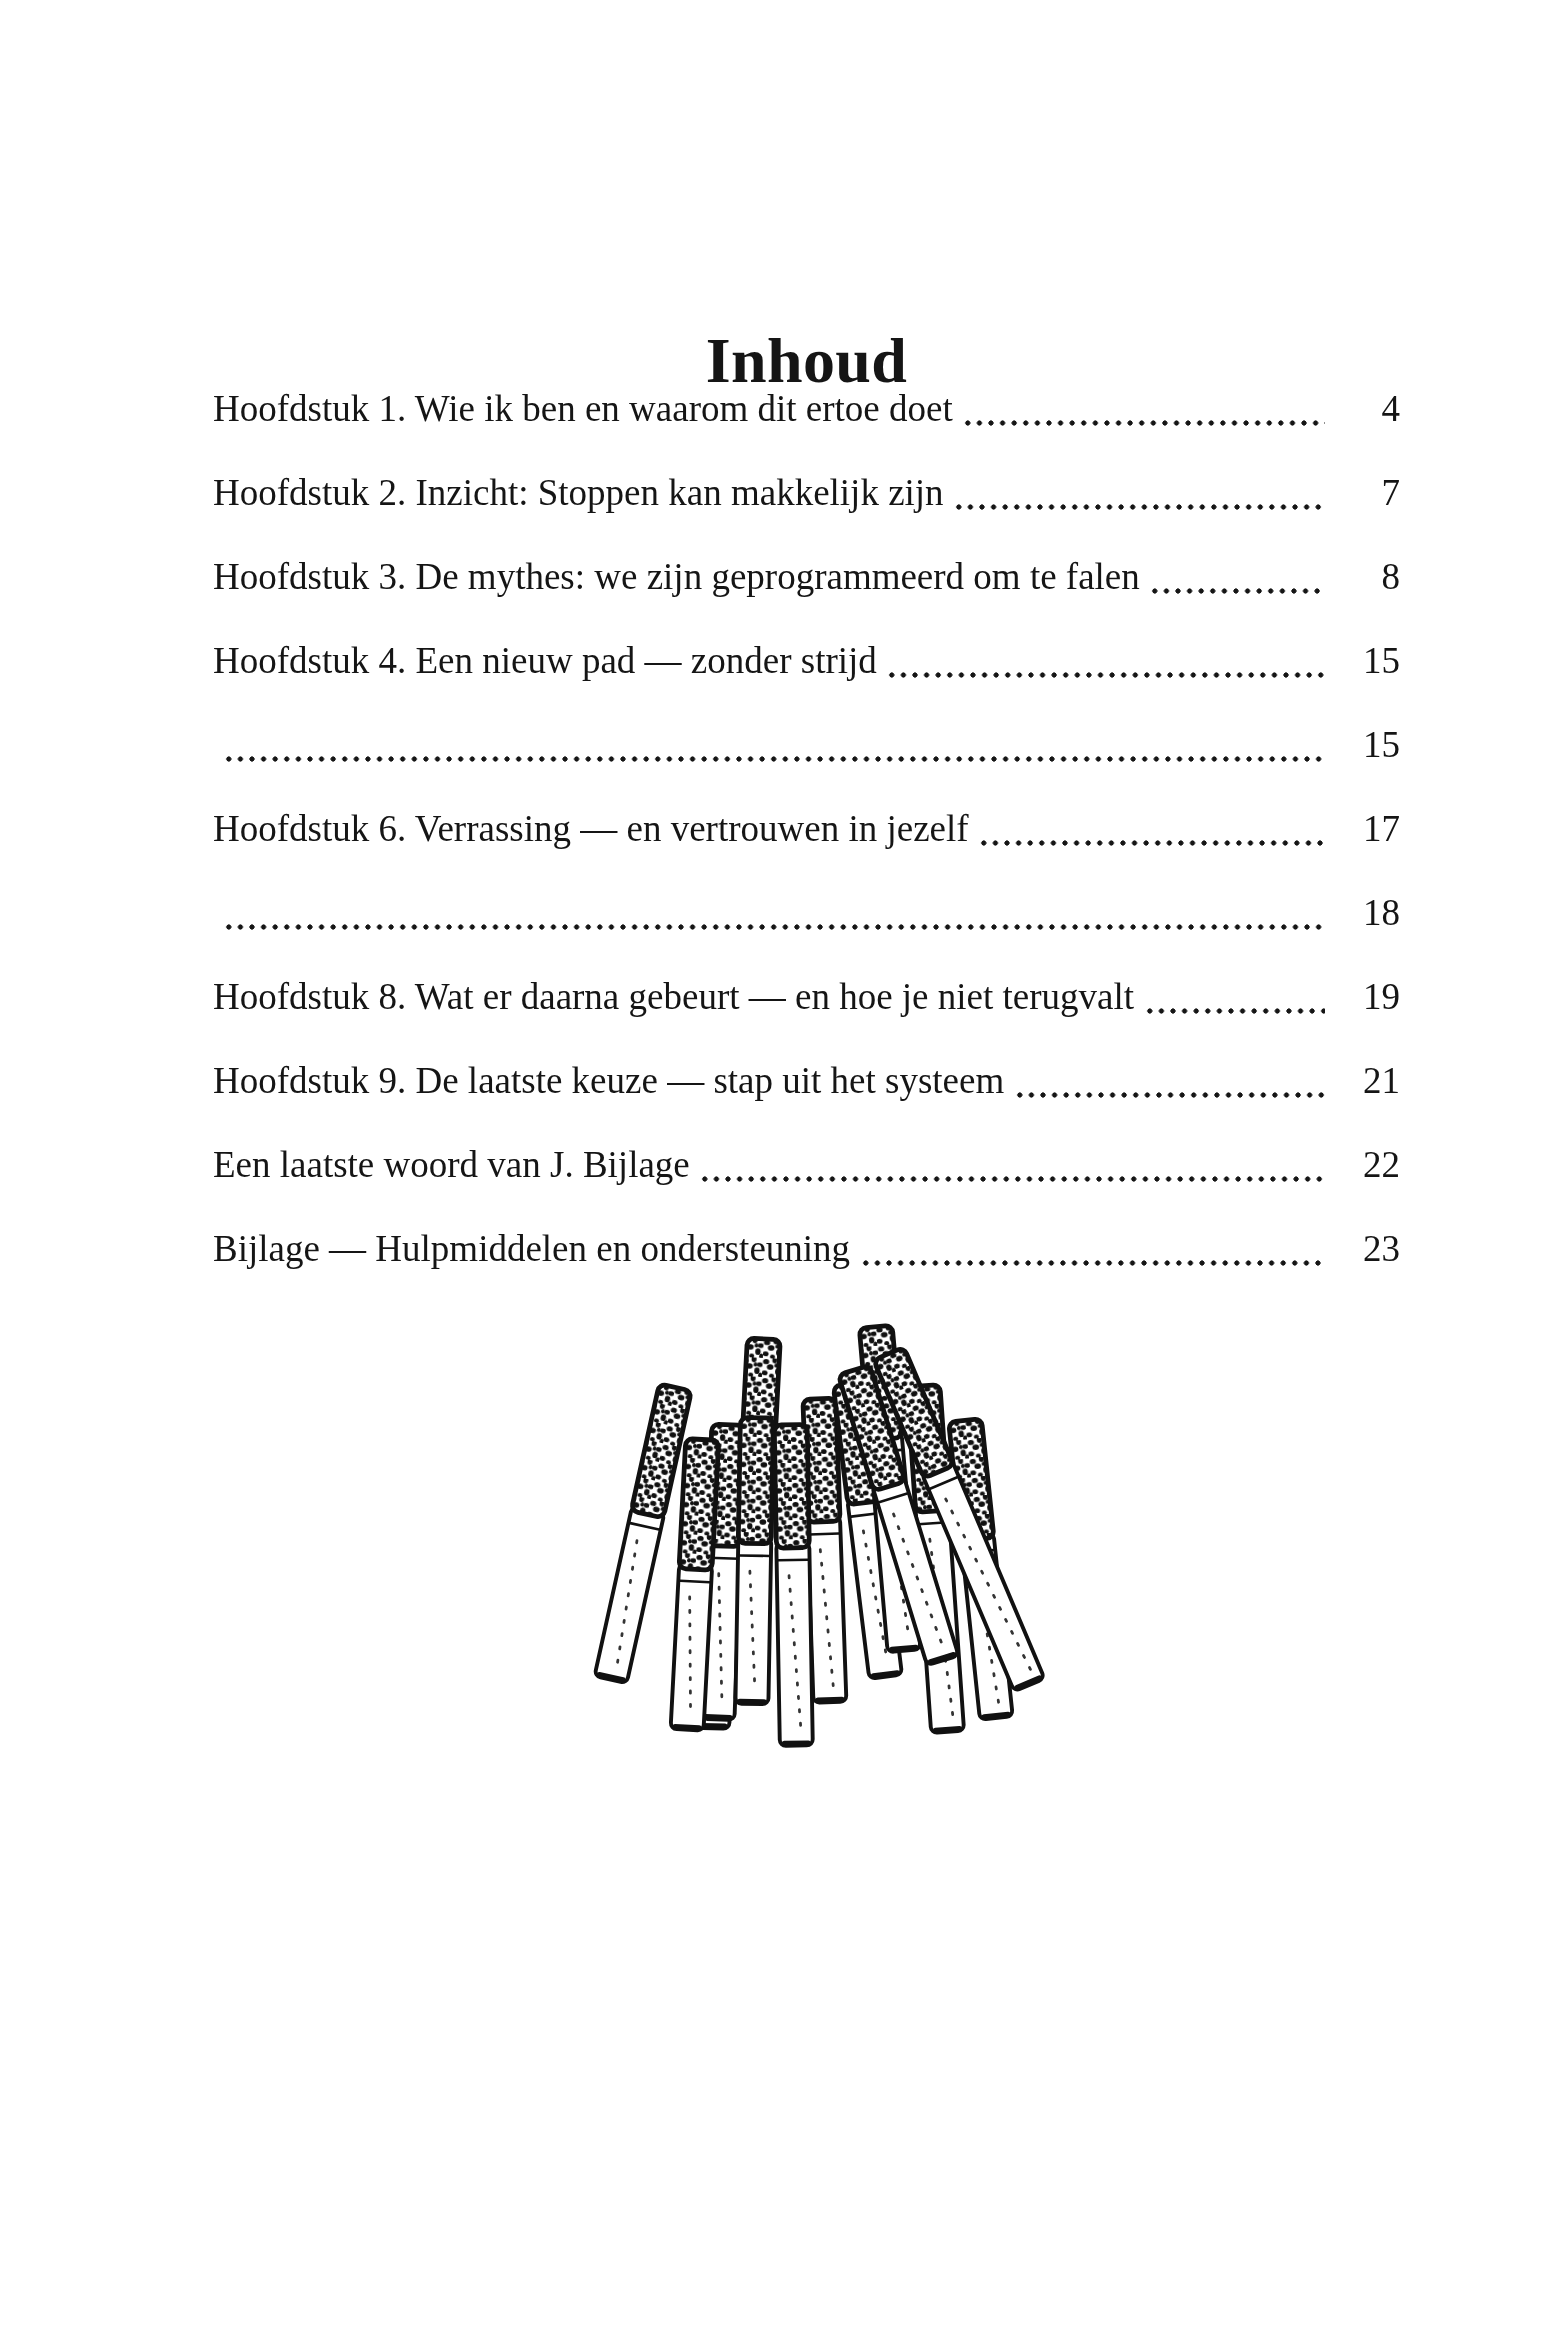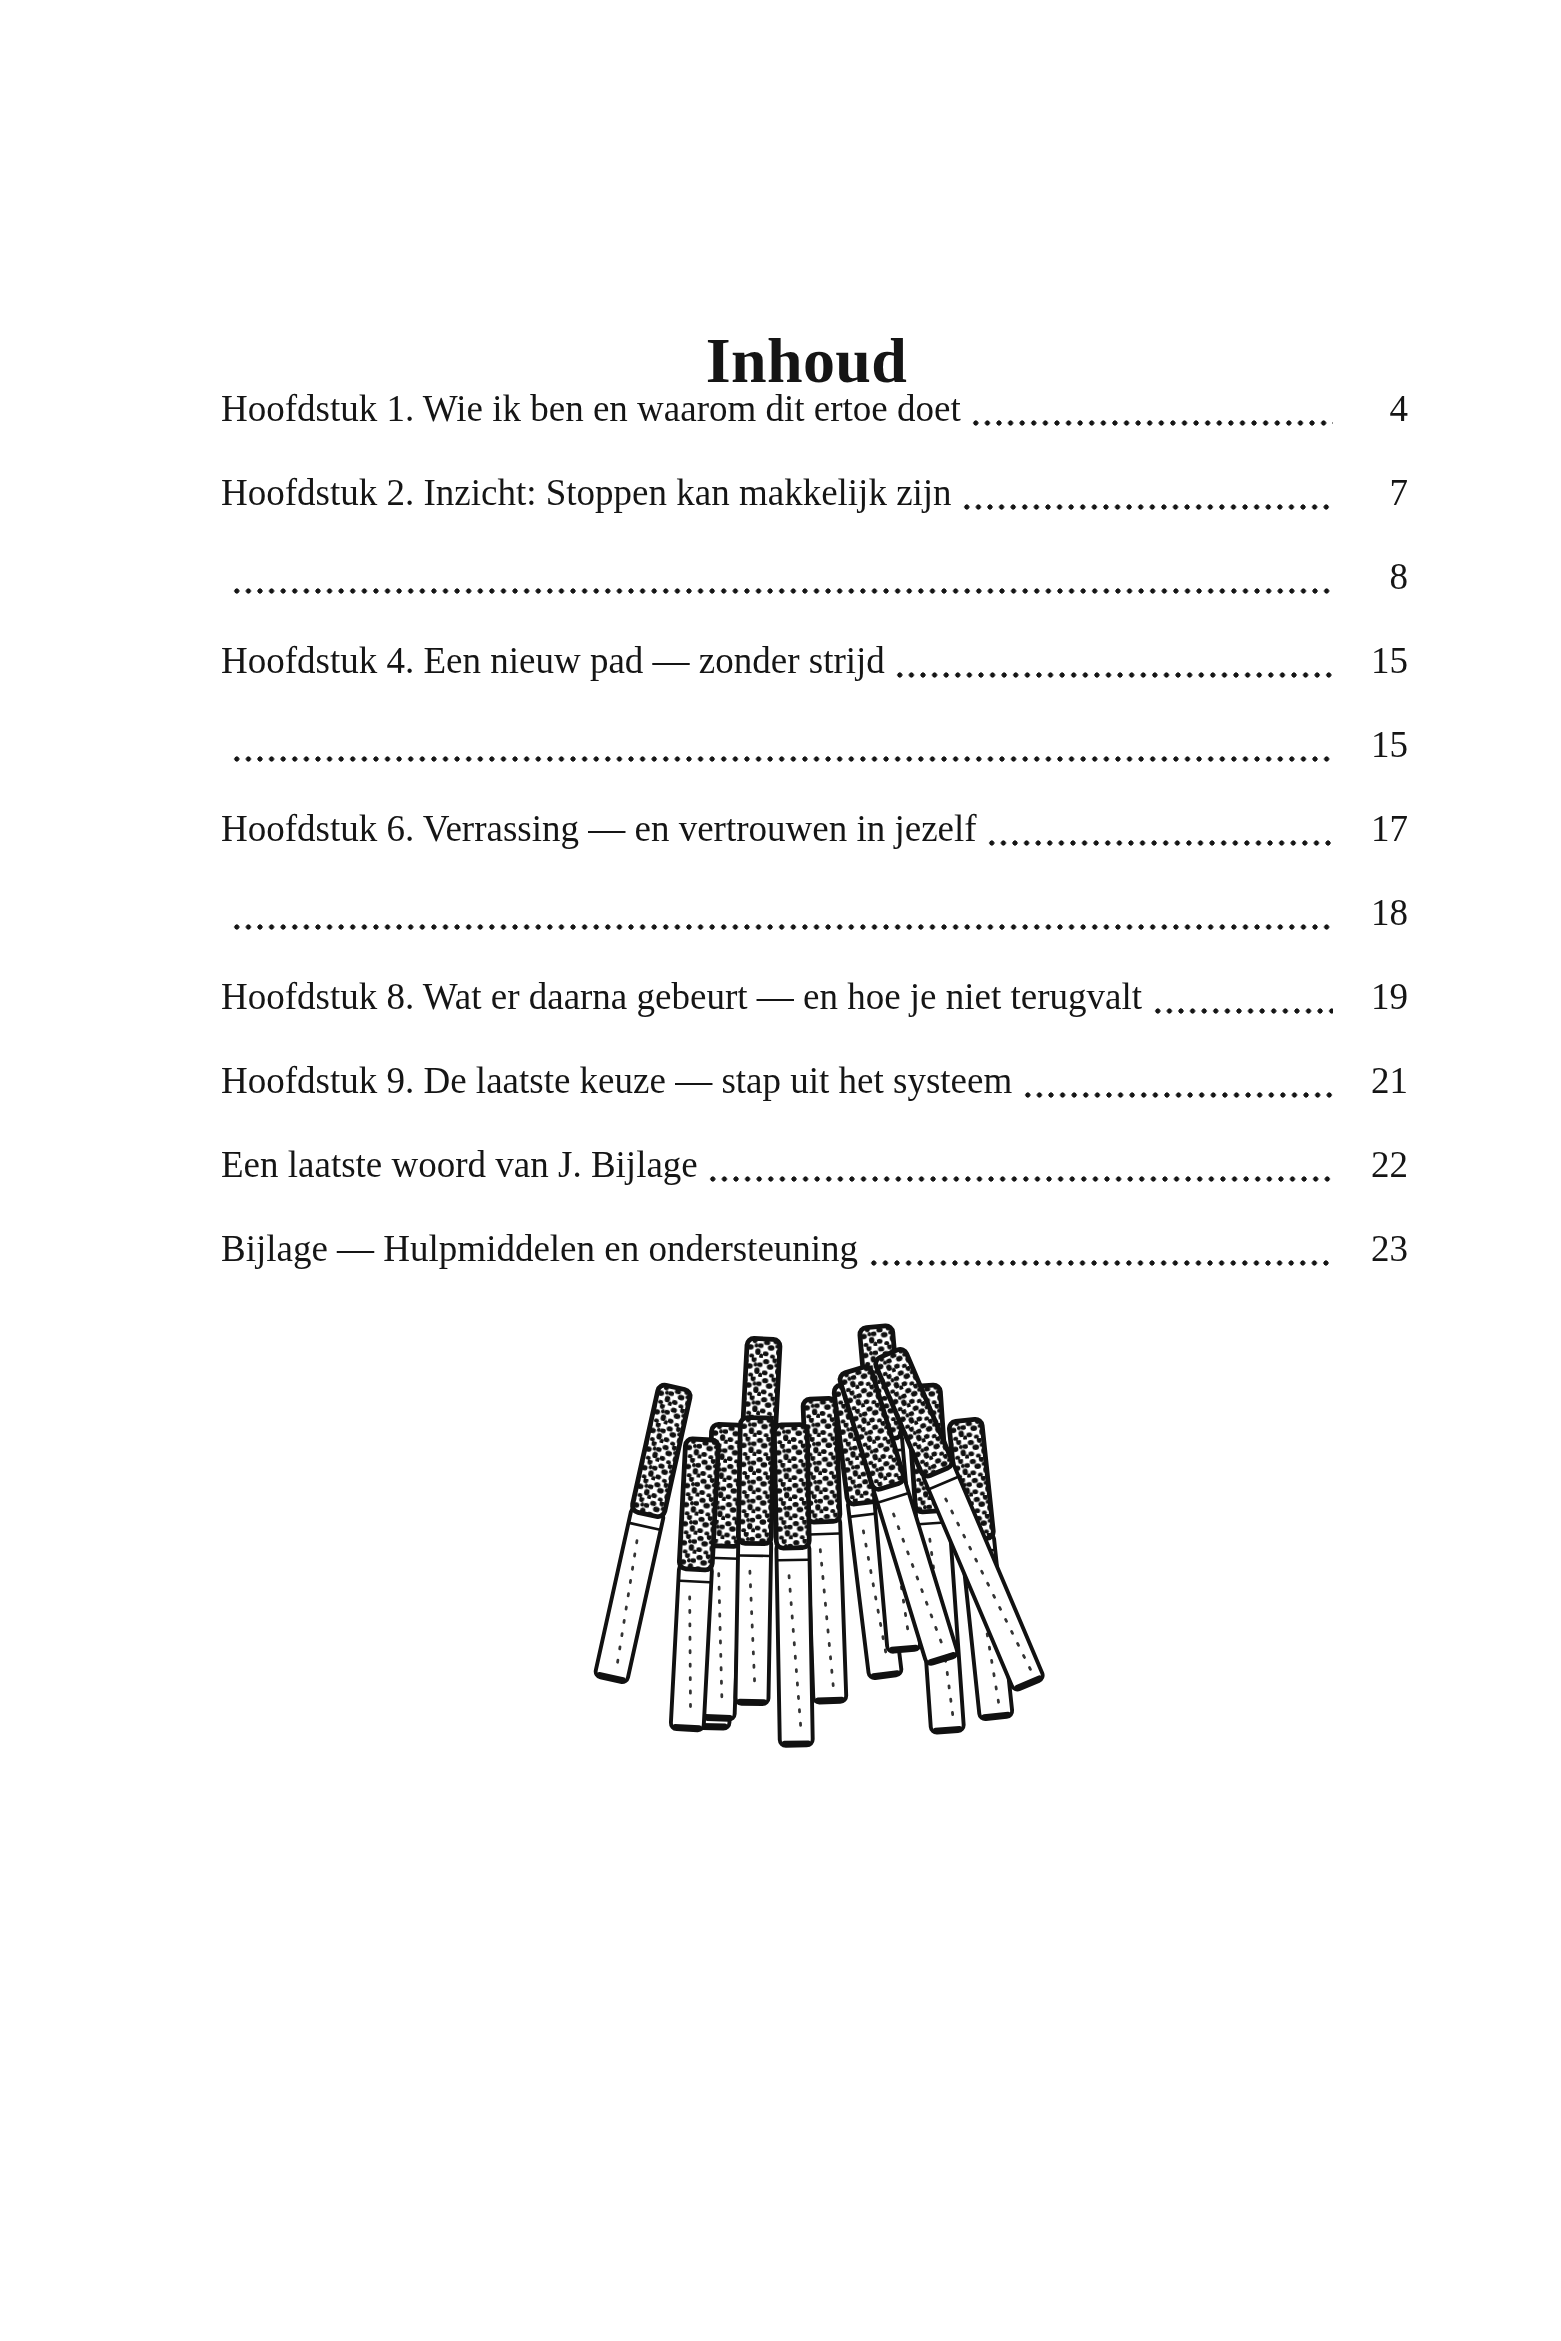--- a/index.html
+++ b/index.html
@@ -19,21 +19,21 @@
     width: 1187px;
     text-align: center;
     font-size: 64px;
     font-weight: 700;
     line-height: 1;
     letter-spacing: 0.4px;
   }
   .toc {
     position: absolute;
     top: 346px;
-    left: 221px;
+    left: 213px;
     width: 1187px;
   }
   .row {
     height: 84px;
     display: flex;
     align-items: flex-end;
     font-size: 37px;
     line-height: 1.1;
   }
   .label {
@@ -77,20 +77,21 @@
         <span class="label">Hoofdstuk 1. Wie ik ben en waarom dit ertoe doet</span>
         <span class="leader"></span>
         <span class="num">4</span>
       </div>
       <div class="row">
         <span class="label">Hoofdstuk 2. Inzicht: Stoppen kan makkelijk zijn</span>
         <span class="leader"></span>
         <span class="num">7</span>
       </div>
       <div class="row">
+        <span class="label">Hoofdstuk 3. De mythes: we zijn geprogrammeerd om te falen</span>
         <span class="leader"></span>
         <span class="num">8</span>
       </div>
       <div class="row">
         <span class="label">Hoofdstuk 4. Een nieuw pad — zonder strijd</span>
         <span class="leader"></span>
         <span class="num">15</span>
       </div>
       <div class="row">
         <span class="leader"></span>

